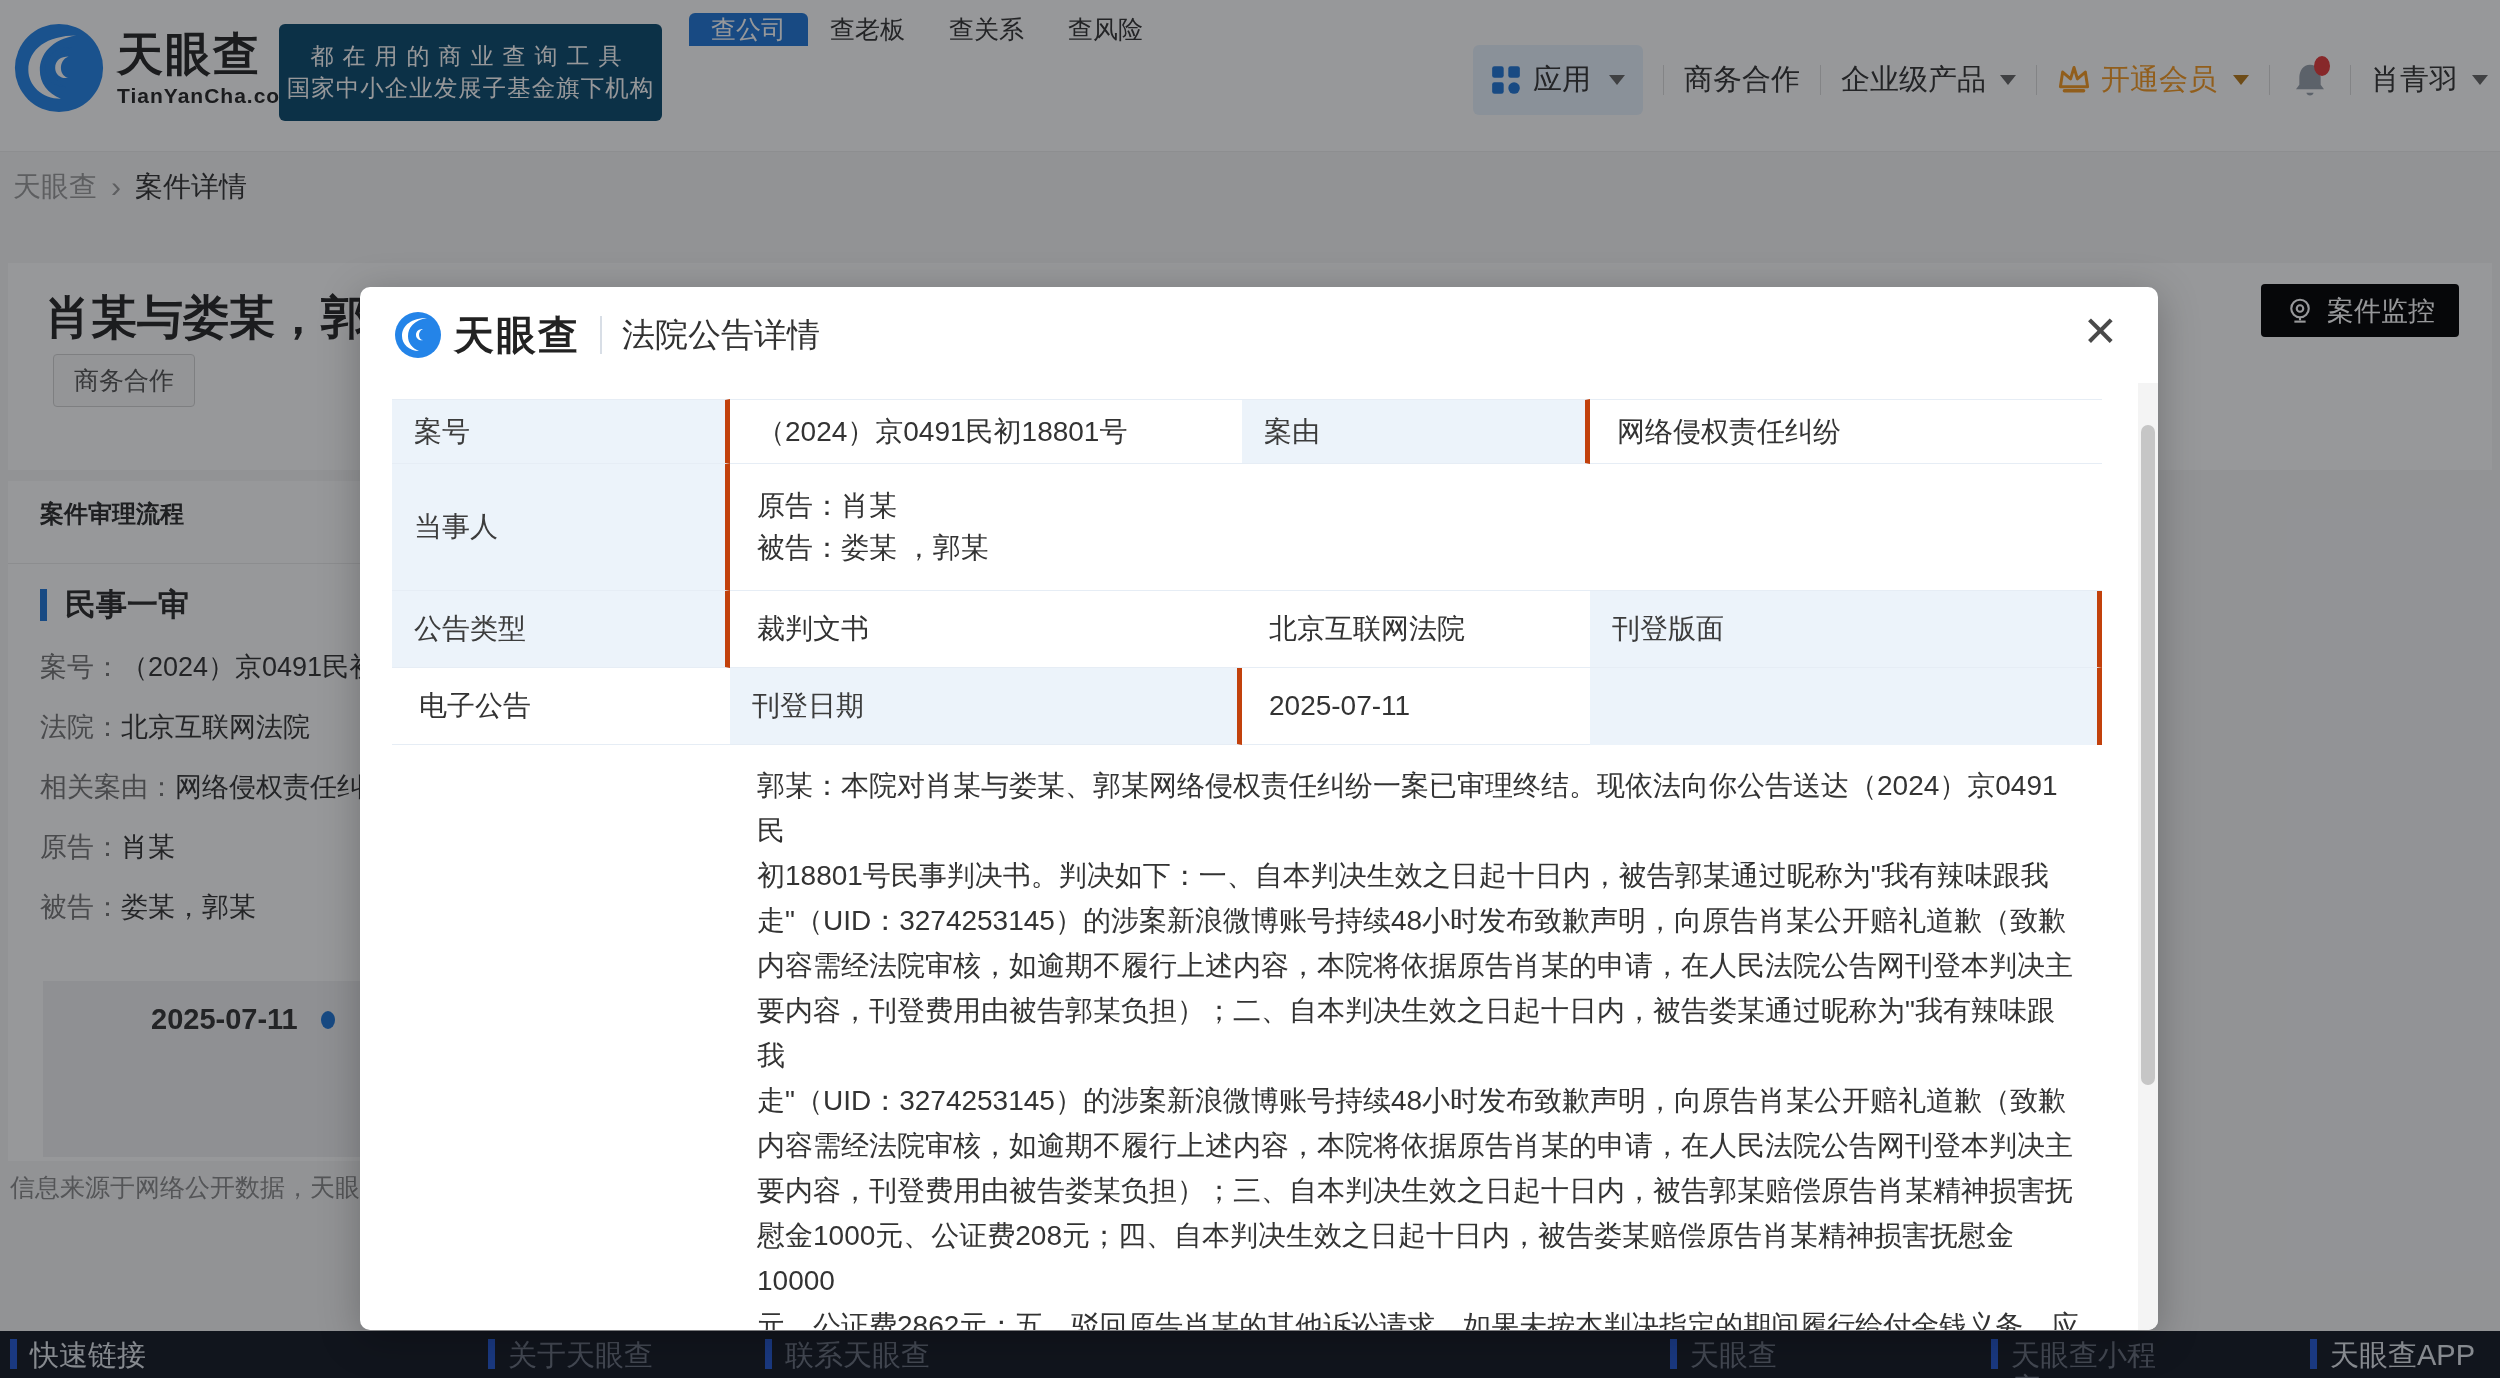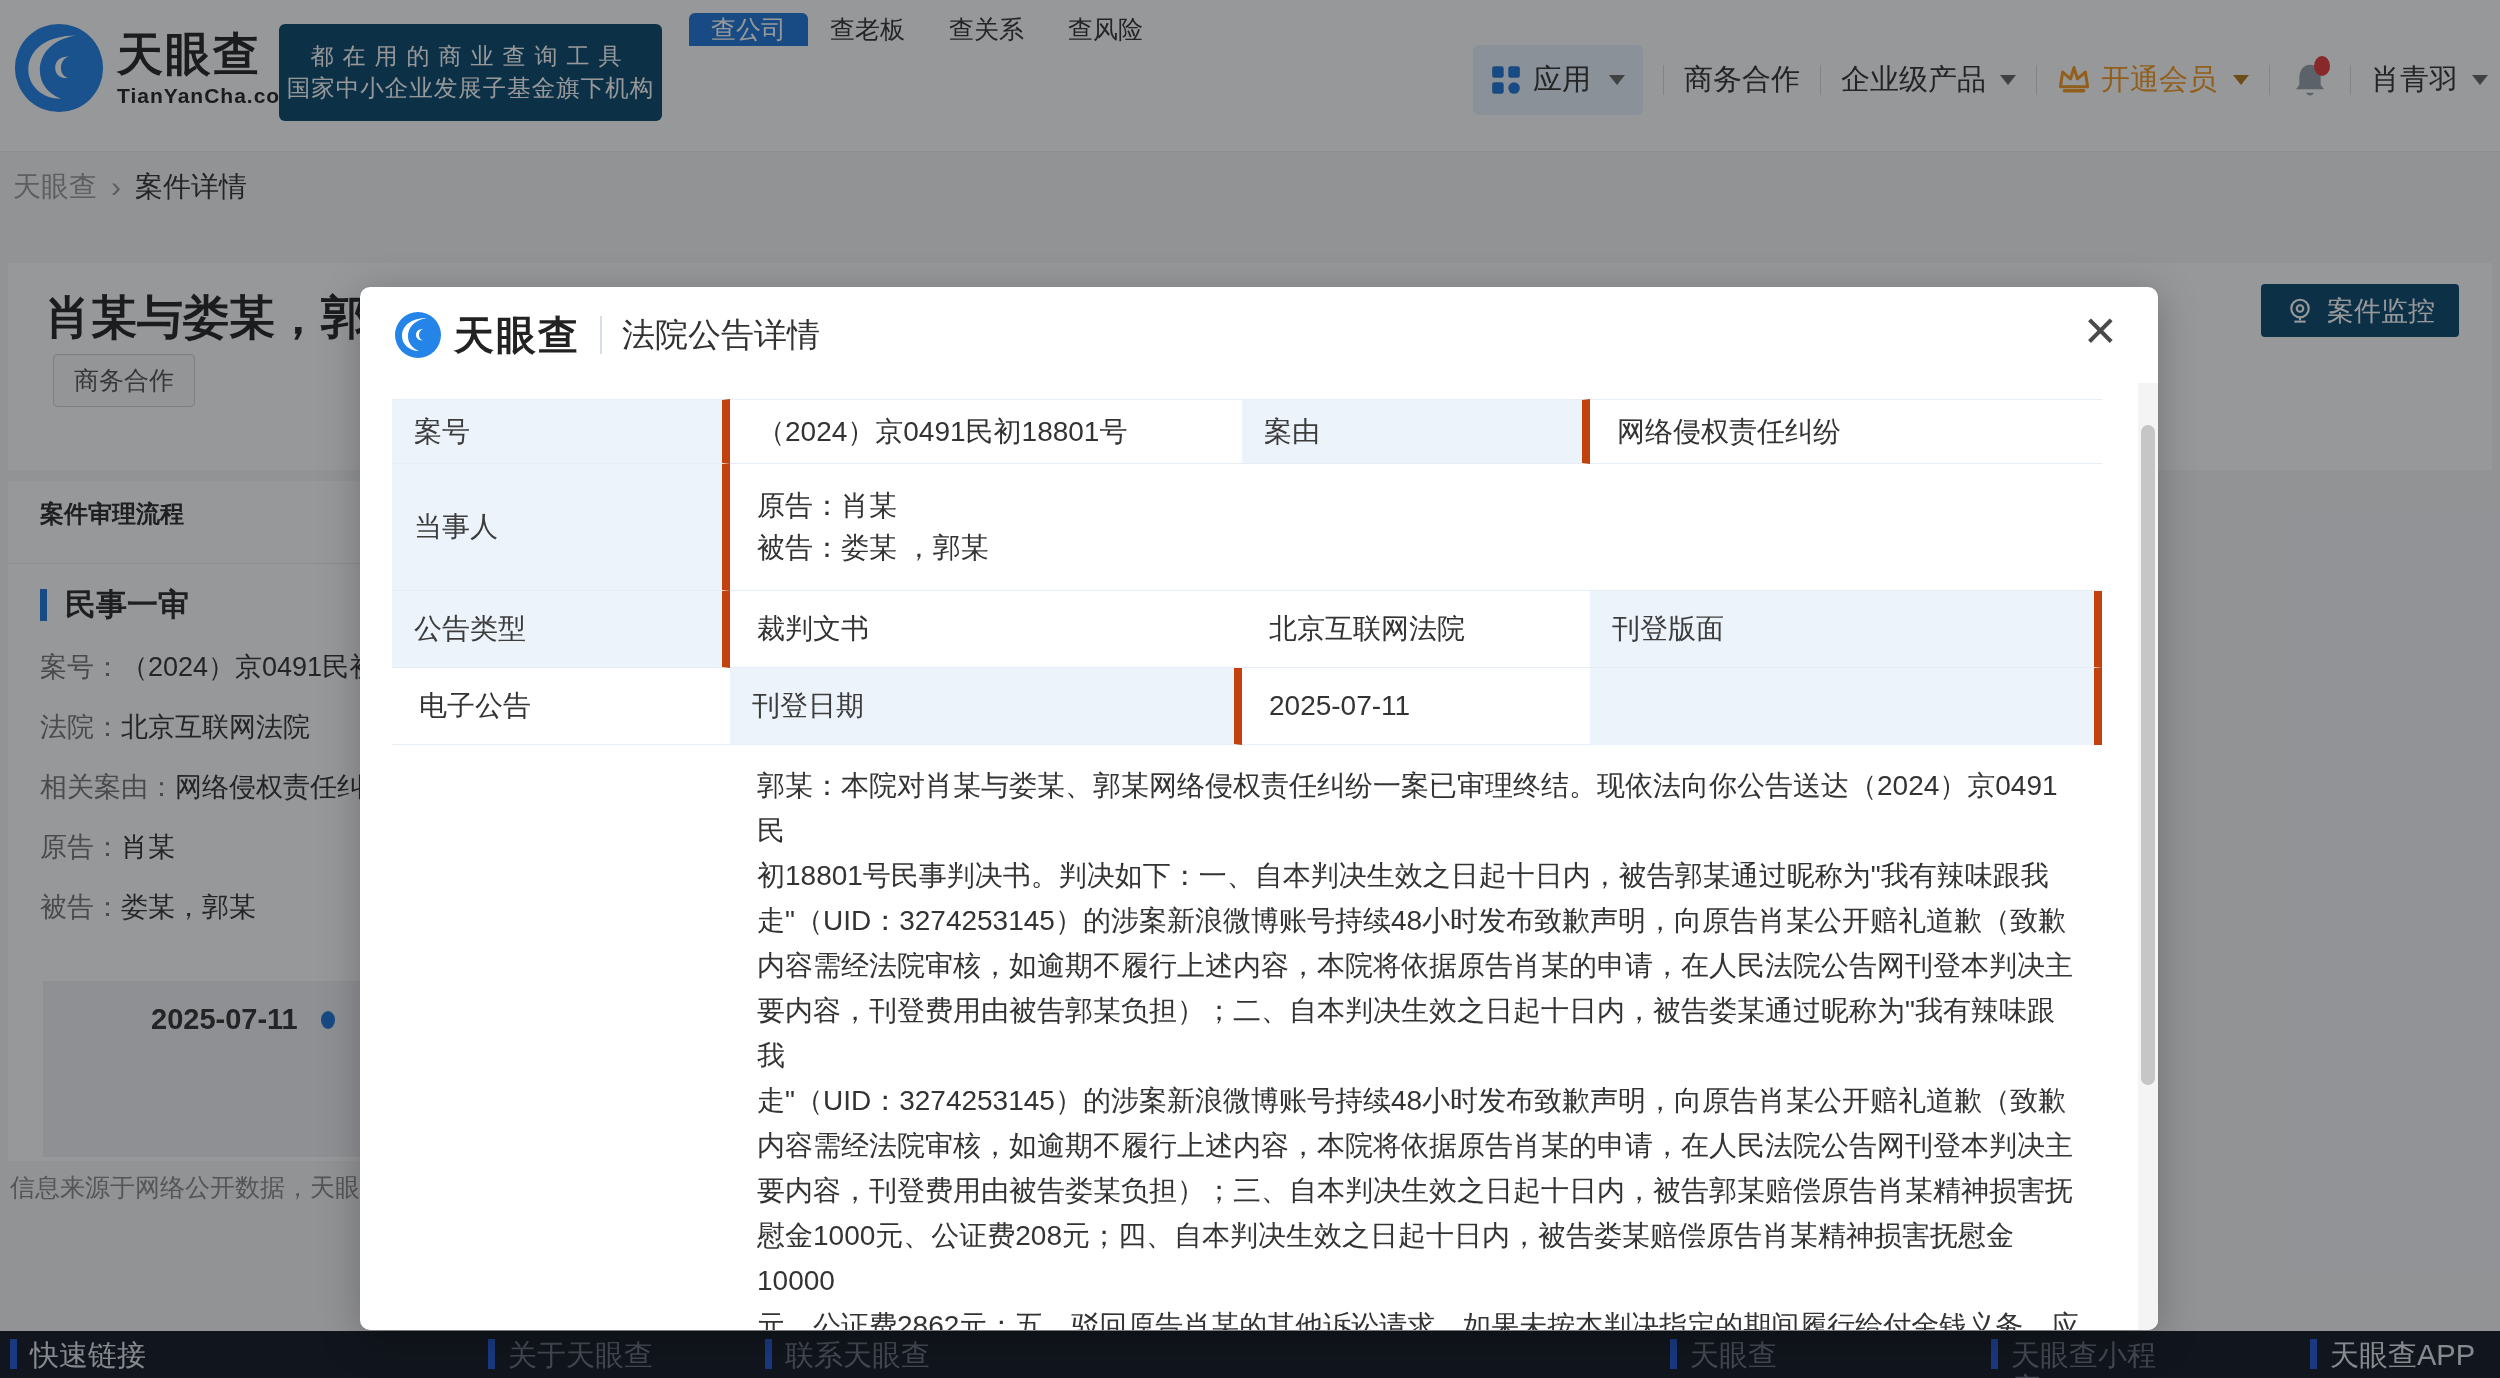--- a/index.html
+++ b/index.html
@@ -40,21 +40,21 @@
   .breadcrumb{position:absolute;left:13px;top:168px;font-size:28px;display:flex;gap:14px;align-items:center;}
   .bc-home{color:#9a9a9a;cursor:pointer;}
   .bc-sep{color:#9a9a9a;font-size:30px;}
   .bc-cur{color:#333;}
 
   
   .header-card{position:absolute;left:8px;top:263px;width:2484px;height:207px;background:#fff;}
   .page-title{position:absolute;left:37px;top:24px;font-size:46px;font-weight:bold;color:#262626;white-space:nowrap;}
   .case-tag{position:absolute;left:45px;top:91px;padding:9px 20px;border:1px solid #d4d4d4;border-radius:4px;
     background:#fafafa;color:#555;font-size:25px;}
-  .monitor-btn{position:absolute;right:33px;top:21px;height:53px;padding:0 24px;background:#0c4a6e;border:none;
+  .monitor-btn{position:absolute;right:33px;top:21px;height:53px;padding:0 24px;background:#000000;border:none;
     border-radius:4px;color:#fff;font-size:27px;display:flex;align-items:center;gap:12px;cursor:pointer;}
 
   
   .left-card{position:absolute;left:8px;top:481px;width:1892px;height:680px;background:#fff;}
   .lc-title{position:absolute;left:32px;top:17px;font-size:24px;font-weight:bold;color:#2b2b2b;text-align:center;}
   .lc-divider{position:absolute;left:0;top:82px;width:100%;height:1px;background:#ececec;}
   .lc-stage{position:absolute;left:32px;top:103px;display:flex;align-items:center;}
   .lc-bar{width:7px;height:32px;background:#2077d6;margin-right:18px;}
   .lc-stage-label{font-size:31px;font-weight:bold;color:#2b2b2b;}
   .lc-field{position:absolute;left:32px;font-size:27px;white-space:nowrap;}
@@ -73,21 +73,21 @@
     z-index:50;box-shadow:0 8px 40px rgba(0,0,0,0.25);overflow:hidden;}
   .modal-header{position:absolute;left:0;top:0;width:100%;height:96px;display:flex;align-items:center;padding-left:34px;box-sizing:border-box;}
   .m-brand{font-size:40px;font-weight:bold;color:#222;margin-left:12px;letter-spacing:2px;}
   .m-divider{width:2px;height:38px;background:#d8dee6;margin:0 20px;}
   .m-title{font-size:33px;color:#333;}
   .m-close{position:absolute;right:40px;top:24px;font-size:42px;color:#4a4a4a;cursor:pointer;line-height:1;}
   .m-table{position:absolute;left:32px;top:112px;width:1710px;display:grid;
     grid-template-columns:338px 512px 348px 512px;grid-template-rows:65px 127px 77px 77px 584px;}
   .cell{box-sizing:border-box;display:flex;align-items:center;font-size:28px;border-bottom:1px solid #e6edf5;}
   .cell.top{border-top:1px solid #e6edf5;}
-  .lblc{background:#ecf3fa;border-right:8px solid #c2410c;padding-left:22px;color:#3c3c3c;}
+  .lblc{background:#ecf3fa;border-right:5px solid #c2410c;padding-left:22px;color:#3c3c3c;}
   .valc{background:#fff;padding-left:27px;color:#333;}
   .span3{grid-column:2 / 5;}
   .party{flex-direction:column;align-items:flex-start;justify-content:center;line-height:42px;}
   .content-lbl{align-items:flex-start;padding-top:400px;border-bottom:none;}
   .content-val{display:block;padding:18px 20px 0 27px;font-size:28px;line-height:45px;white-space:pre-line;border-bottom:none;}
   .m-scroll-track{position:absolute;right:0;top:96px;width:20px;height:947px;background:#f4f4f4;}
   .m-scroll-thumb{position:absolute;left:3px;top:42px;width:14px;height:660px;border-radius:7px;background:#c6c6c6;}
 
   
   .footer{position:absolute;left:0;top:1331px;width:2500px;height:60px;background:#141924;}

